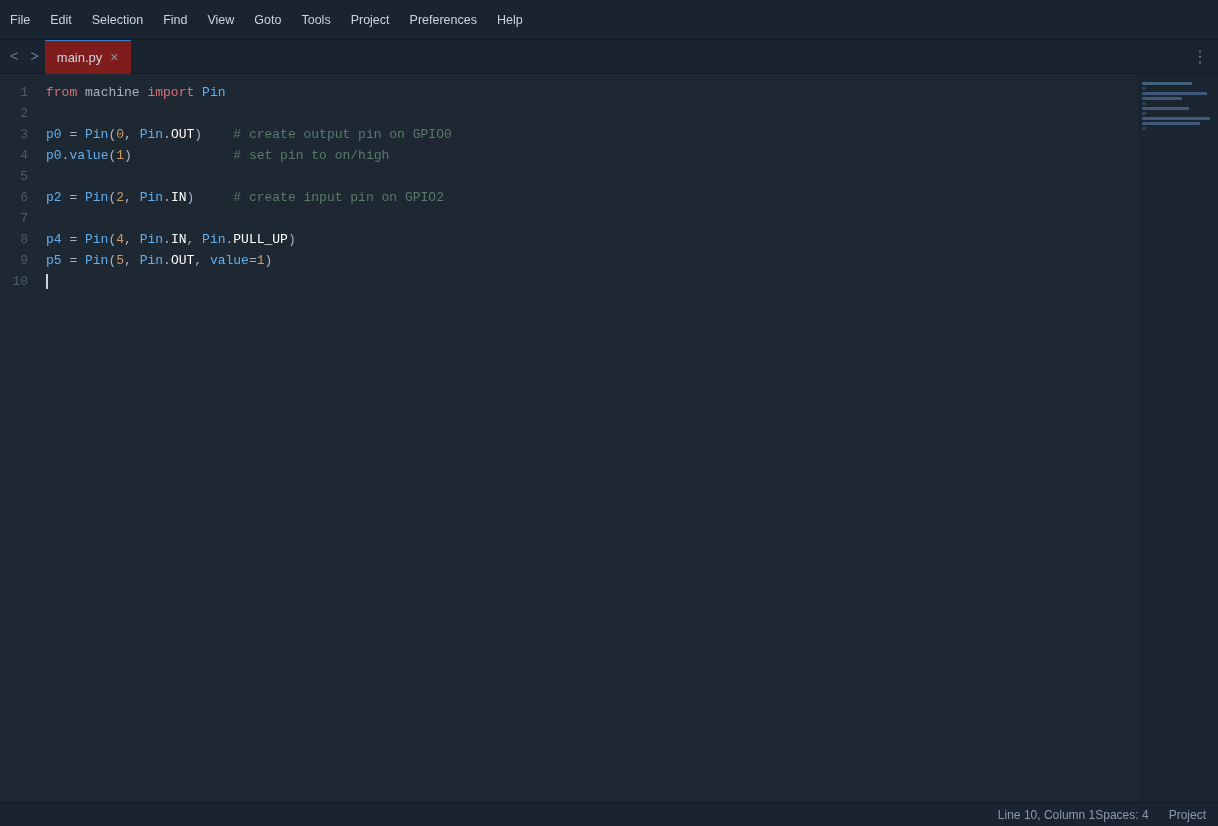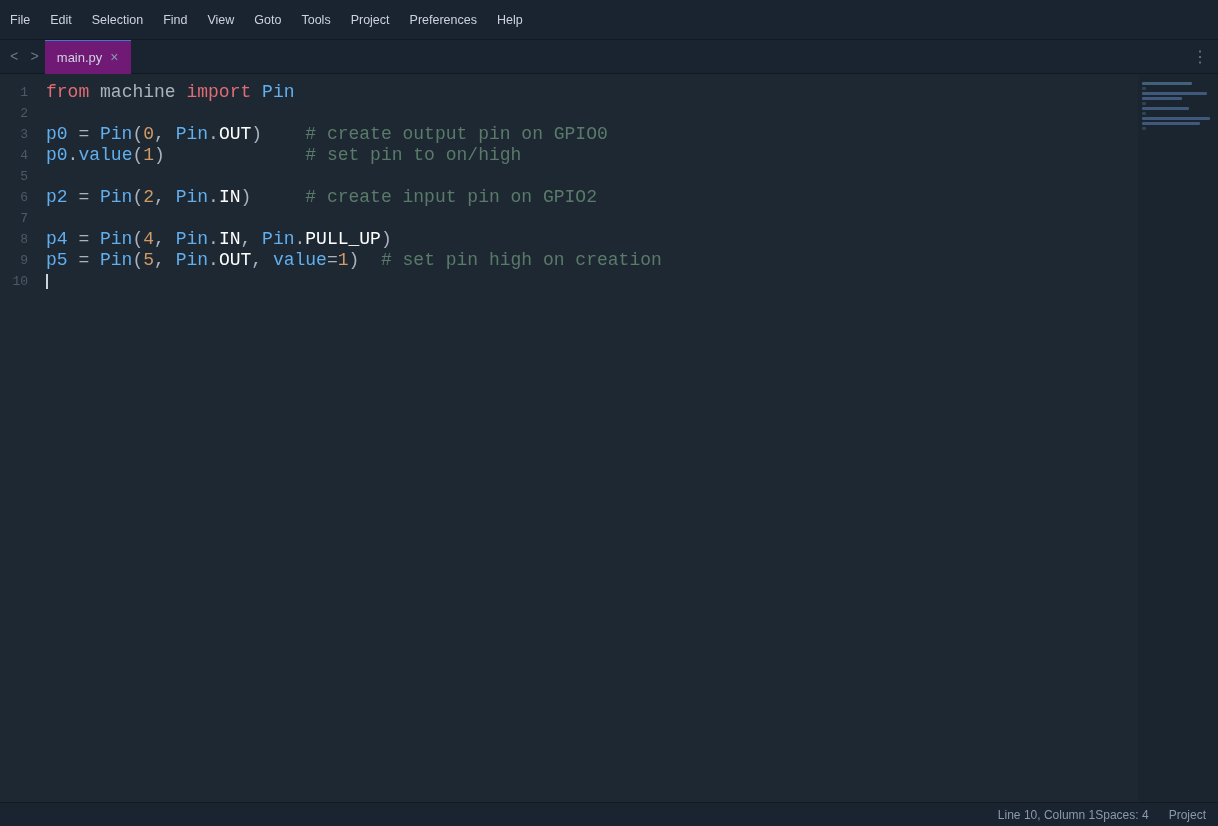--- a/index.html
+++ b/index.html
@@ -44,21 +44,21 @@
     .nav-btn {
       color: #6a7a8a;
       padding: 4px 6px;
       cursor: pointer;
       font-size: 14px;
       user-select: none;
     }
     .tab {
       display: flex;
       align-items: center;
-      background: #701a75;
+      background: #7f1d1d;
       border-top: 1px solid #3a7dc9;
       padding: 0 12px;
       height: 34px;
       font-size: 13px;
       color: #cdd3de;
       font-family: 'Segoe UI', Arial, sans-serif;
       cursor: pointer;
       gap: 8px;
       position: relative;
     }
@@ -97,21 +97,21 @@
       line-height: 21px;
       user-select: none;
       flex-shrink: 0;
     }
 
     
     #code-area {
       flex: 1;
       padding: 8px 0 8px 4px;
       line-height: 21px;
-      font-size: 18px;
+      font-size: 13px;
       overflow: auto;
       color: #cdd3de;
       position: relative;
     }
 
     .code-line {
       white-space: pre;
       min-height: 21px;
       display: flex;
       align-items: center;
@@ -299,21 +299,20 @@
       <span class="num">5</span>
       <span class="plain">, </span>
       <span class="func">Pin</span>
       <span class="plain">.</span>
       <span class="attr">OUT</span>
       <span class="plain">, </span>
       <span class="var">value</span>
       <span class="op">=</span>
       <span class="num">1</span>
       <span class="plain">)  </span>
-      <span class="comment"># set pin high on creation</span>
     </div>
 
     <div class="code-line cursor-line">
       <span class="text-cursor"></span>
     </div>
   </div>
 
   <div id="minimap">
     <div class="minimap-code">
       <div class="minimap-line" style="width:70%;background:#5a8aaa;"></div>

